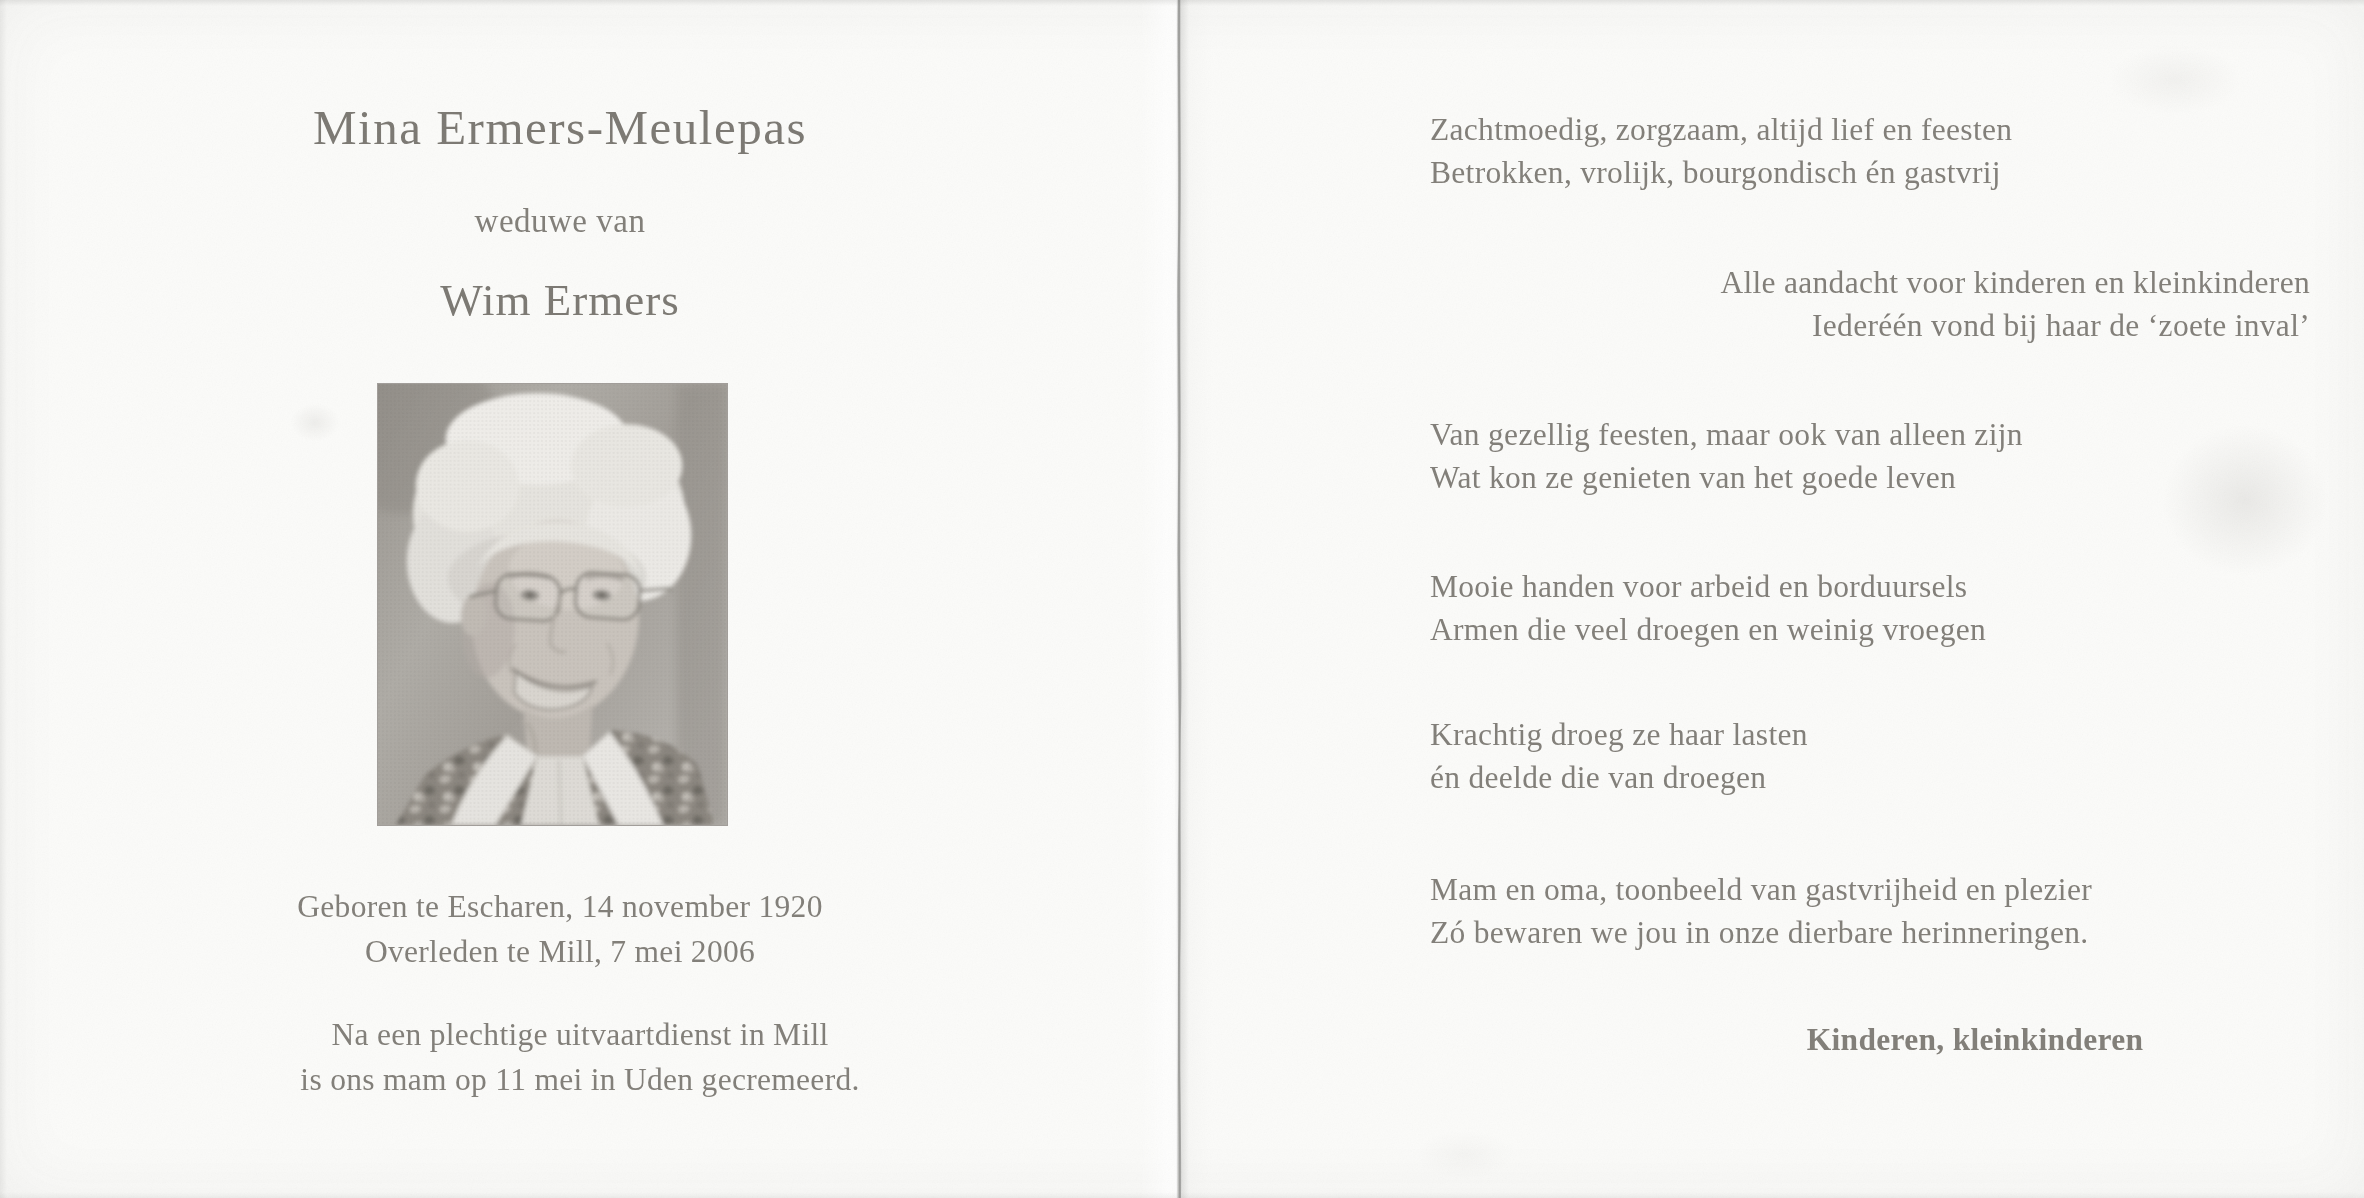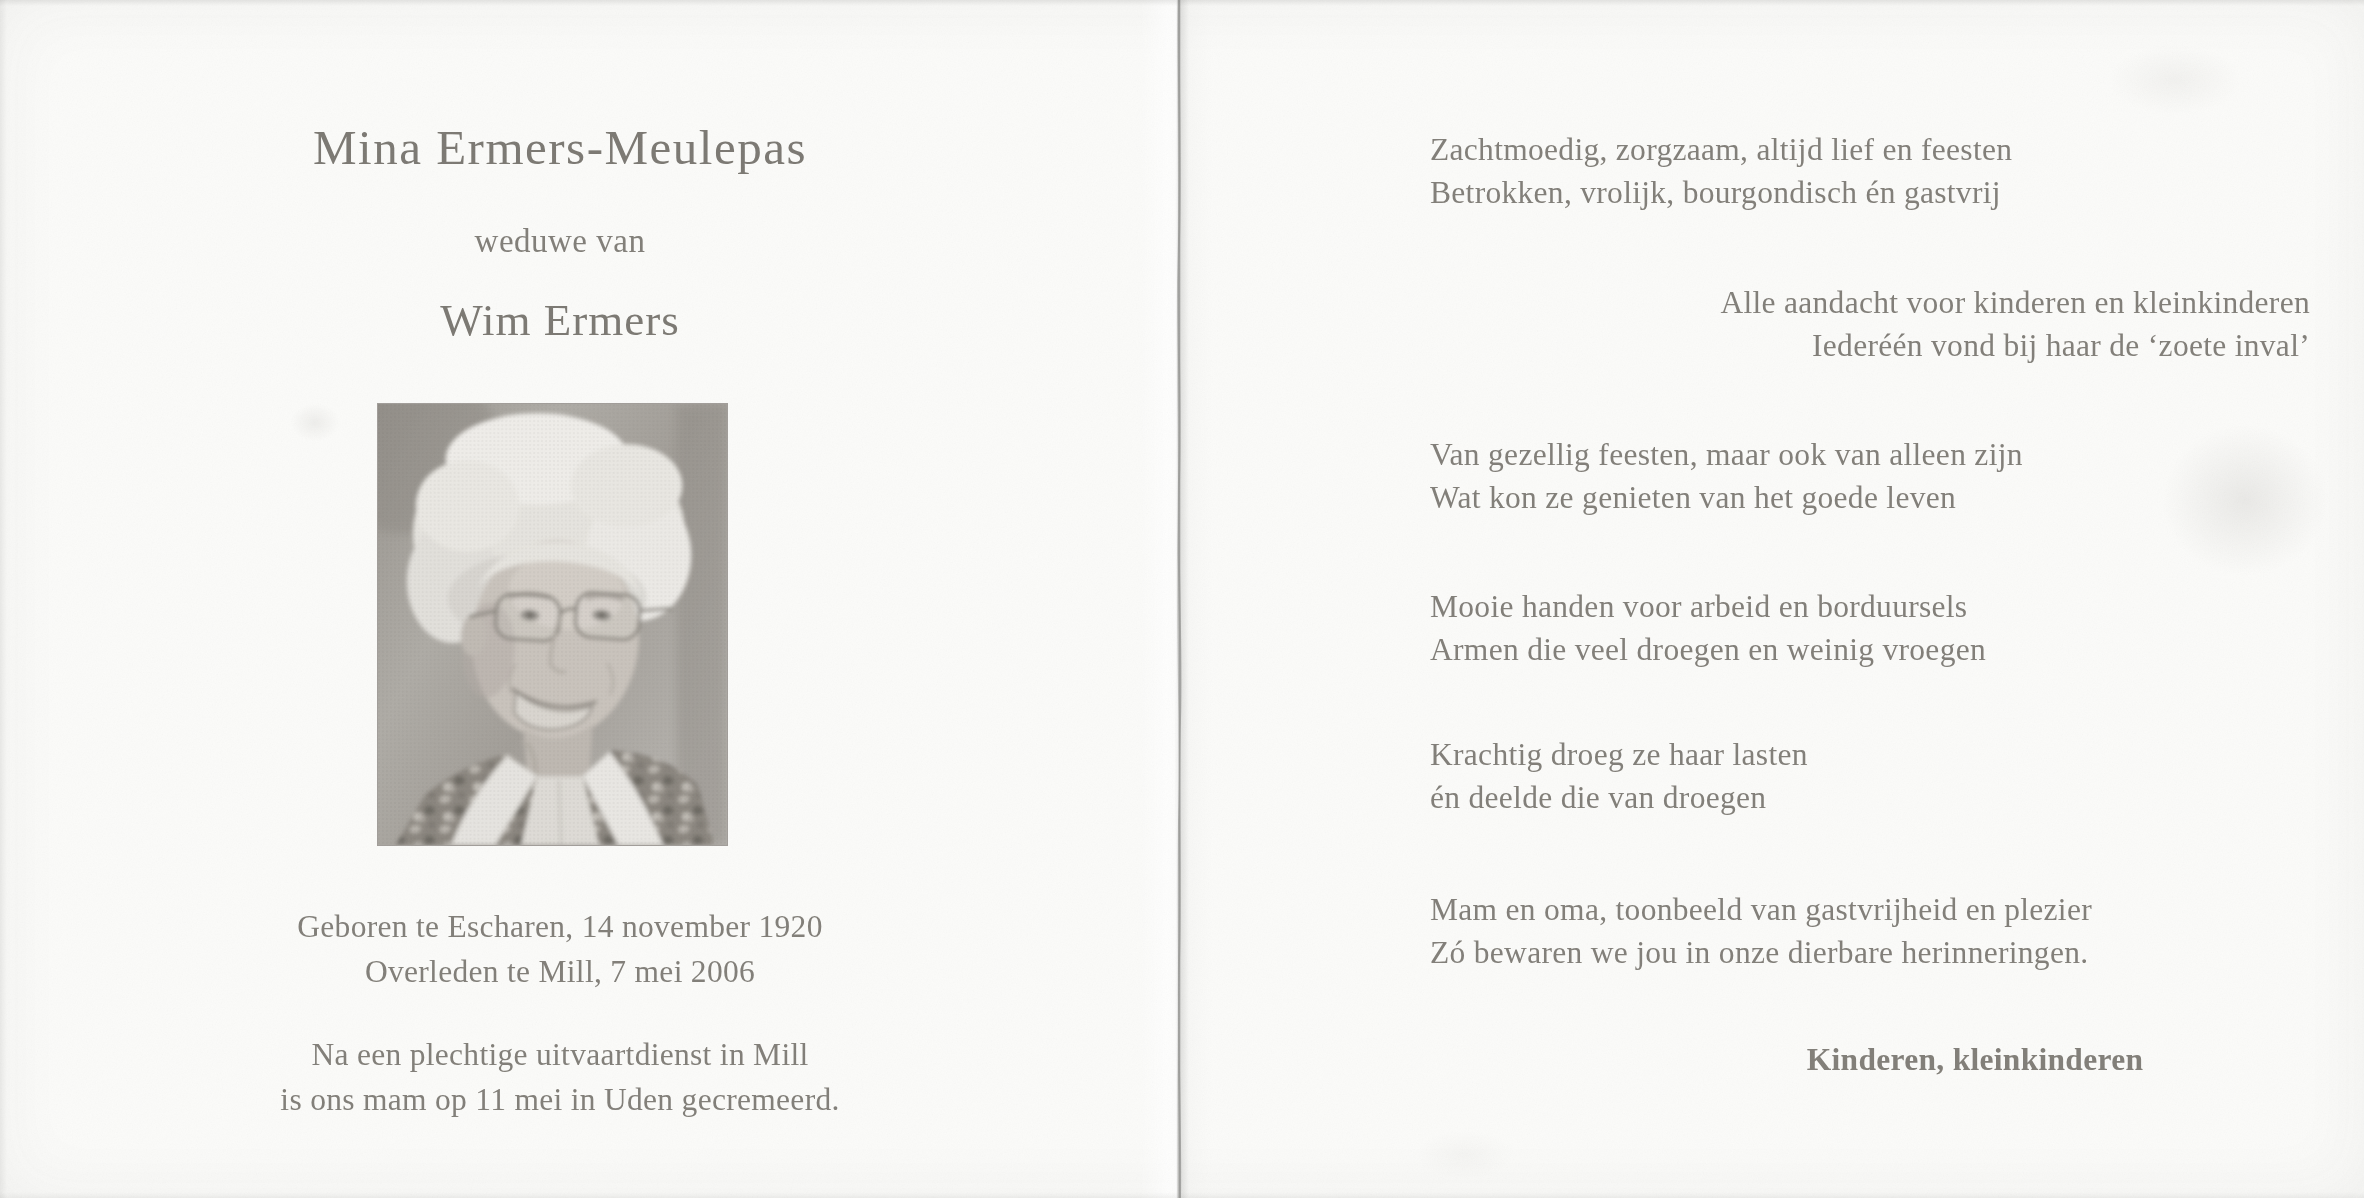--- a/index.html
+++ b/index.html
@@ -14,38 +14,38 @@
     box-shadow:inset 0 0 70px rgba(60,60,58,0.05);
   }
   
   .edge-top{position:absolute;left:0;top:0;width:100%;height:6px;
     background:linear-gradient(rgba(110,110,108,0.14),rgba(110,110,108,0));}
   .edge-left{position:absolute;left:0;top:0;width:7px;height:100%;
     background:linear-gradient(to right,rgba(110,110,108,0.10),rgba(110,110,108,0));}
   .edge-bottom{position:absolute;left:0;bottom:0;width:100%;height:6px;
     background:linear-gradient(rgba(110,110,108,0),rgba(110,110,108,0.08));}
 
-  .page{position:absolute;top:0;height:1045px;margin-top:20px;}
+  .page{position:absolute;top:0;height:1045px;}
   .page.left{left:0;width:1178px;}
   .page.right{left:1186px;width:1178px;}
 
   
   .cl{position:absolute;left:0;width:1120px;text-align:center;}
 
   .title{top:102px;font-size:49px;line-height:52px;font-weight:normal;
     letter-spacing:1.5px;margin:0;color:#7b7872;}
   .subtitle{top:203px;font-size:33px;line-height:36px;letter-spacing:0.5px;}
   .husband{top:276px;font-size:45px;line-height:48px;letter-spacing:1px;color:#7b7872;}
 
   .photo{position:absolute;left:377px;top:383px;width:351px;height:443px;margin:0;
     border:1px solid rgba(150,147,142,0.45);box-sizing:border-box;background:#aaa7a2;}
   .photo svg{display:block;width:100%;height:100%;}
 
   .dates{top:884px;font-size:31.5px;line-height:45px;letter-spacing:0.3px;}
-  .funeral{top:1012px;font-size:31.5px;line-height:45px;letter-spacing:0.3px;}
+  .funeral{top:1012px;font-size:31.5px;line-height:45px;letter-spacing:0.3px;padding-left:20px;}
 
   
   .stanza{position:absolute;left:244px;width:880px;text-align:left;
     font-size:31.5px;line-height:43px;letter-spacing:0.3px;}
   .stanza.s1{top:108px;}
   .stanza.s2{top:261px;text-align:right;}
   .stanza.s3{top:413px;}
   .stanza.s4{top:565px;}
   .stanza.s5{top:713px;}
   .stanza.s6{top:868px;}

